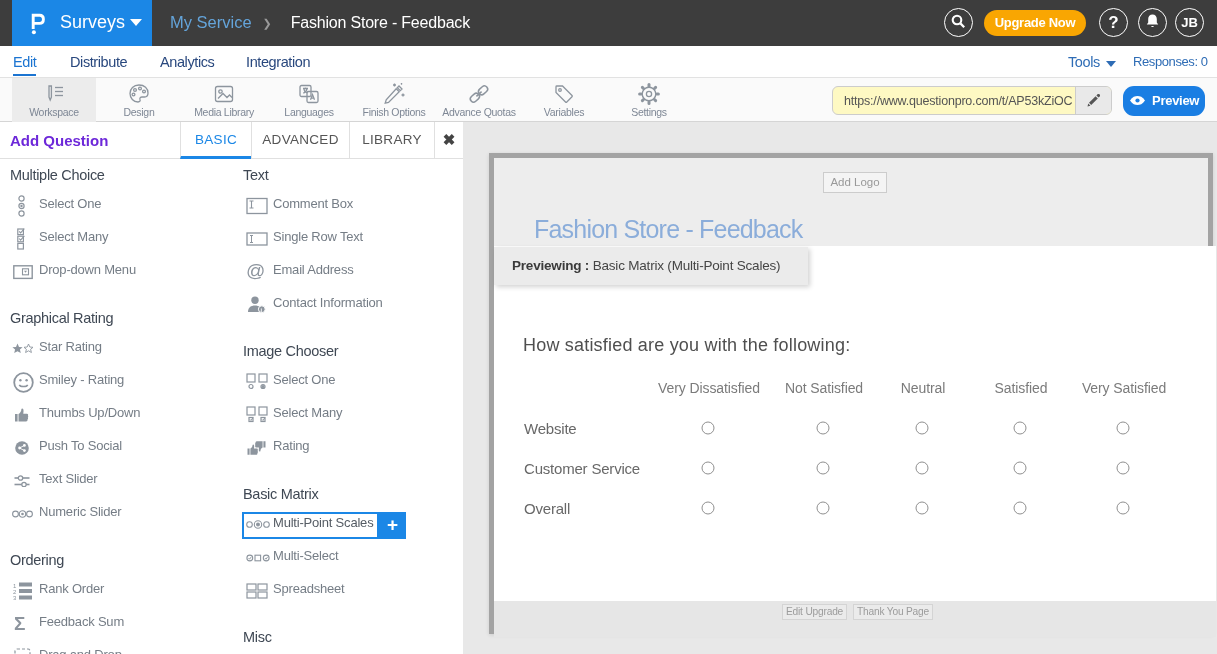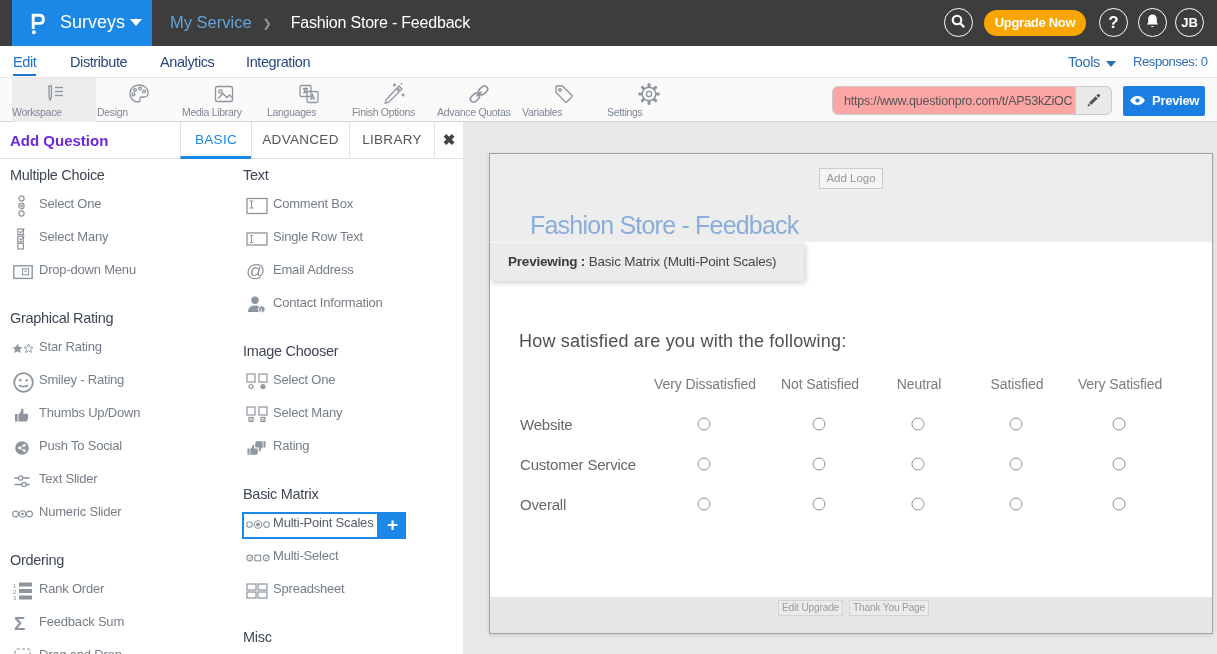--- a/index.html
+++ b/index.html
@@ -18,44 +18,44 @@
 #upgrade { position:absolute; left:984px; top:10px; width:102px; height:26px; background:#f9a602; border-radius:14px; color:#fff; font-size:13px; letter-spacing:-0.3px; font-weight:bold; text-align:center; line-height:26px; }
 
 
 #nav { position:absolute; left:0; top:46px; width:1217px; height:31px; background:#fff; }
 #nav .t { position:absolute; top:8px; font-size:14.5px; letter-spacing:-0.4px; color:#29487e; white-space:nowrap; }
 #nav .active { color:#1b74d1; border-bottom:2px solid #1b74d1; padding-bottom:4px; }
 #nav .right { color:#2e6cb5; }
 
 
 #toolbar { position:absolute; left:0; top:77px; width:1217px; height:45px; background:#fafafa; border-top:1px solid #e2e2e2; border-bottom:1px solid #d5d5d5; }
-.tool { position:absolute; top:0; width:84px; height:44px; text-align:left; }
+.tool { position:absolute; top:0; width:84px; height:44px; text-align:center; }
 .tool .lbl { position:absolute; top:28px; width:100%; font-size:10.5px; letter-spacing:-0.3px; color:#7e8795; }
 .tool svg { position:absolute; top:4px; left:50%; transform:translateX(-50%); }
 .tool.on { background:#ececec; }
-#urlbox { position:absolute; left:832px; top:8px; width:280px; height:29px; border:1px solid #ccc; border-radius:6px; background:#fca5a5; overflow:hidden; }
+#urlbox { position:absolute; left:832px; top:8px; width:280px; height:29px; border:1px solid #ccc; border-radius:6px; background:#fef9c3; overflow:hidden; }
 #urlbox .u { position:absolute; left:11px; top:7px; font-size:12.5px; letter-spacing:-0.2px; color:#555; white-space:nowrap; }
 #urlbox .pen { position:absolute; right:0; top:0; width:36px; height:27px; background:#e9e9e9; border-left:1px solid #ccc; text-align:center; }
-#previewbtn { position:absolute; left:1123px; top:8px; width:82px; height:30px; background:#1a7ee3; border-radius:2px; color:#fff; font-size:13px; letter-spacing:-0.3px; font-weight:bold; text-align:center; line-height:30px; }
+#previewbtn { position:absolute; left:1123px; top:8px; width:82px; height:30px; background:#1a7ee3; border-radius:11px; color:#fff; font-size:13px; letter-spacing:-0.3px; font-weight:bold; text-align:center; line-height:30px; }
 
 
 #panel { position:absolute; left:0; top:122px; width:463px; height:532px; background:#fff; }
 #phead { position:absolute; left:0; top:0; width:463px; height:37px; border-bottom:1px solid #e0e0e0; }
 #phead .title { position:absolute; left:10px; top:10px; font-size:15px; font-weight:bold; color:#6d28d9; }
 .ptab { position:absolute; top:0; height:37px; font-size:13.5px; letter-spacing:0.3px; color:#555; text-align:center; line-height:36px; border-left:1px solid #e0e0e0; }
 .ptab.on { color:#1b87e6; border-bottom:3px solid #1b87e6; }
 #pclose { position:absolute; left:434px; top:0; width:29px; height:37px; border-left:1px solid #e0e0e0; text-align:center; line-height:36px; color:#444; font-size:15px; font-weight:bold; }
 .phd { position:absolute; font-size:14.5px; letter-spacing:-0.3px; color:#3f4854; }
 .pit { position:absolute; font-size:13px; letter-spacing:-0.2px; color:#757d86; }
 .pit svg,.pit .ig { position:absolute; }
 .pit .tx { position:absolute; white-space:nowrap; }
 
 
 #main { position:absolute; left:463px; top:122px; width:754px; height:532px; background:#e8e8e8; }
-#card { position:absolute; left:26px; top:31px; width:724px; height:481px; background:#ededed; border:1px solid #a3a3a3; box-shadow:0 1px 4px rgba(0,0,0,0.12); }
+#card { position:absolute; left:26px; top:31px; width:724px; height:481px; background:#ededed; border:5px solid #a3a3a3; box-shadow:0 1px 4px rgba(0,0,0,0.12); }
 #addlogo { position:absolute; left:329px; top:14px; width:64px; height:21px; border:1px solid #ccc; background:#f4f4f4; color:#999; font-size:11.5px; text-align:center; line-height:19px; }
 #stitle { position:absolute; left:40px; top:57px; font-size:25px; letter-spacing:-0.8px; color:#8badda; }
 #white { position:absolute; left:0; top:88px; width:722px; height:355px; background:#fff; }
 #previewingbox { position:absolute; left:0px; top:89px; width:314px; height:38px; background:#ebebeb; box-shadow:2px 2px 5px rgba(0,0,0,0.18); font-size:13.5px; letter-spacing:-0.2px; color:#454545; line-height:38px; padding-left:18px; }
 #previewingbox b { color:#3b3b3b; }
 #question { position:absolute; left:29px; top:177px; font-size:18px; letter-spacing:0.2px; color:#4f4f4f; }
 .colhd { position:absolute; top:222px; font-size:14px; letter-spacing:-0.1px; color:#7b7b7b; text-align:center; transform:translateX(-50%); white-space:nowrap; }
 .rowlbl { position:absolute; left:30px; font-size:15px; letter-spacing:-0.2px; color:#686868; }
 .radio { position:absolute; width:13px; height:13px; border:1px solid #8f8f8f; border-radius:50%; transform:translate(-50%,-50%); background:#fff; }
 #cardfoot { position:absolute; left:0; top:443px; width:722px; height:36px; background:#e6e6e6; }

